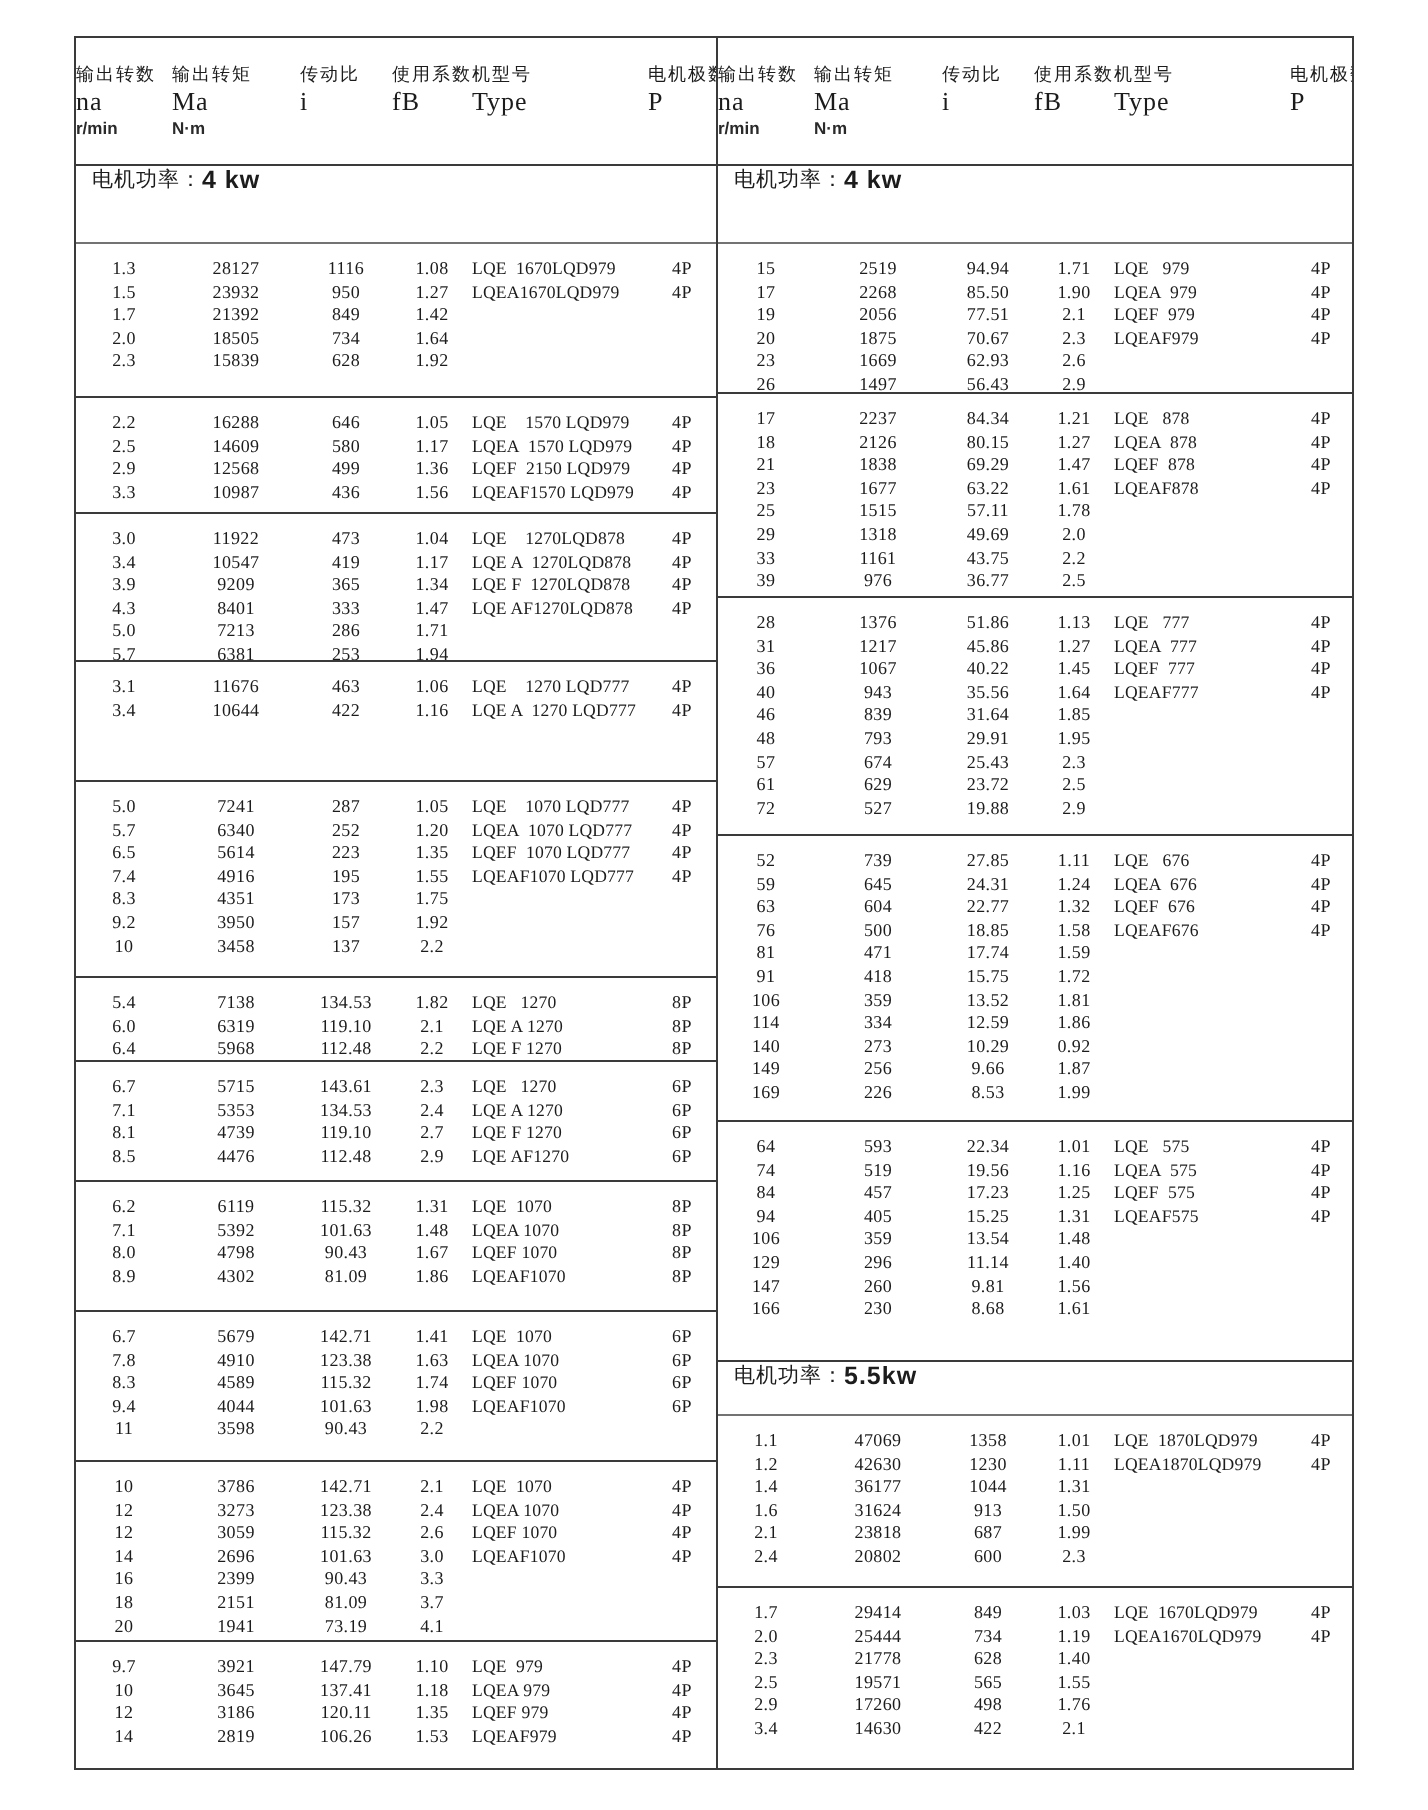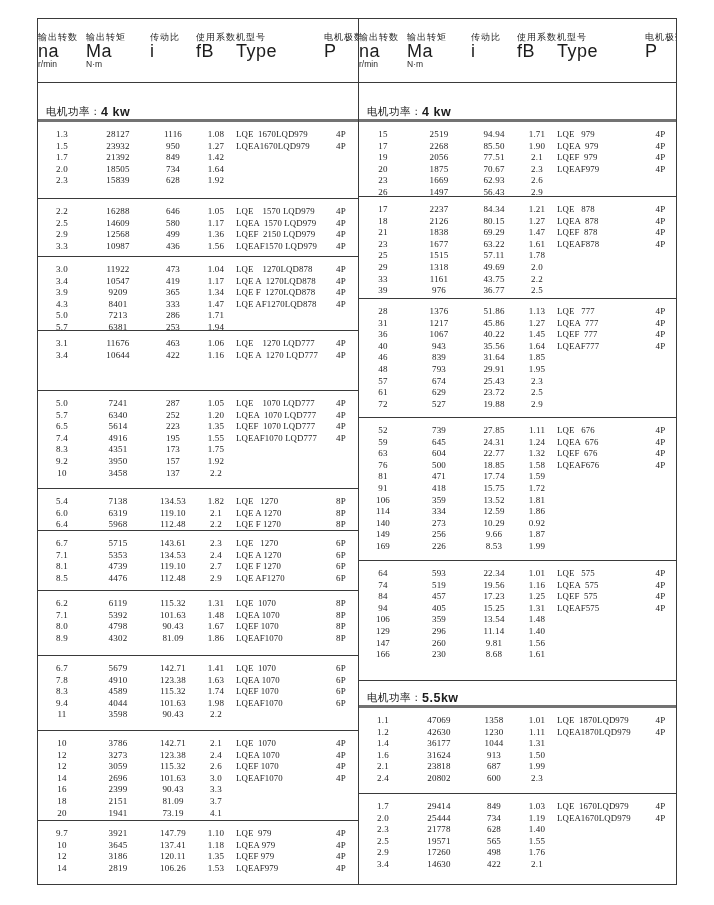--- a/index.html
+++ b/index.html
@@ -14,25 +14,25 @@
     border:1px solid #3a3a3a;display:flex;box-sizing:border-box;background:#fff;
   }
   .col{flex:0 0 320px;display:flex;flex-direction:column;box-sizing:border-box;min-width:0;}
   .col.right{flex:1 1 auto;border-left:1px solid #3a3a3a;}
   .thead{
     height:64px;flex:0 0 64px;border-bottom:1px solid #3a3a3a;box-sizing:border-box;
     display:grid;grid-template-columns:48px 64px 46px 40px 88px 1fr;padding-top:12px;
   }
   .th{overflow:hidden;}
   .th-zh{font-size:9px;line-height:12px;letter-spacing:1px;white-space:nowrap;}
-  .th-sym{font-size:18px;line-height:16px;letter-spacing:0.5px;}
-  .th-unit{font-size:8.5px;line-height:10px;height:10px;color:#2a2a2a;}
+  .th-sym{font-size:13px;line-height:16px;letter-spacing:0.5px;font-family:Liberation Serif, serif;}
+  .th-unit{font-size:8.5px;line-height:10px;height:10px;color:#2a2a2a;font-weight:bold;}
   .power-band{
-    border-bottom:3px solid #737373;box-sizing:border-box;flex:0 0 auto;
-    display:flex;align-items:flex-end;padding-left:8px;
+    border-bottom:1px solid #737373;box-sizing:border-box;flex:0 0 auto;
+    display:flex;align-items:flex-start;padding-left:8px;
   }
   .power-label{font-size:10.5px;letter-spacing:0.5px;}
   .power-value{font-size:12.5px;font-weight:bold;letter-spacing:0.5px;}
   .block{
     border-bottom:1px solid #3a3a3a;box-sizing:border-box;flex:0 0 auto;
     padding-top:7px;overflow:hidden;font-family:Liberation Serif, serif;
   }
   .block.last{flex:1 1 auto;border-bottom:none;}
   .row{
     display:grid;grid-template-columns:48px 64px 46px 40px 88px 1fr;

